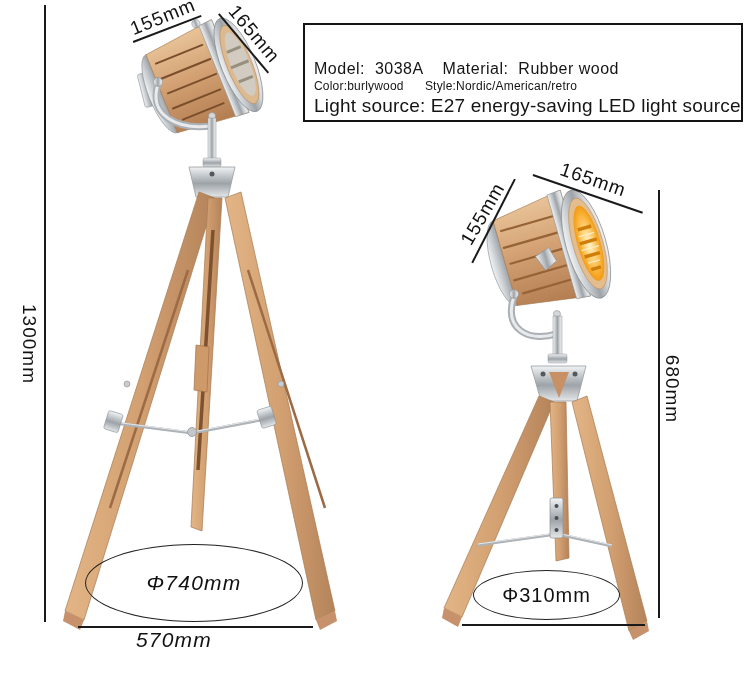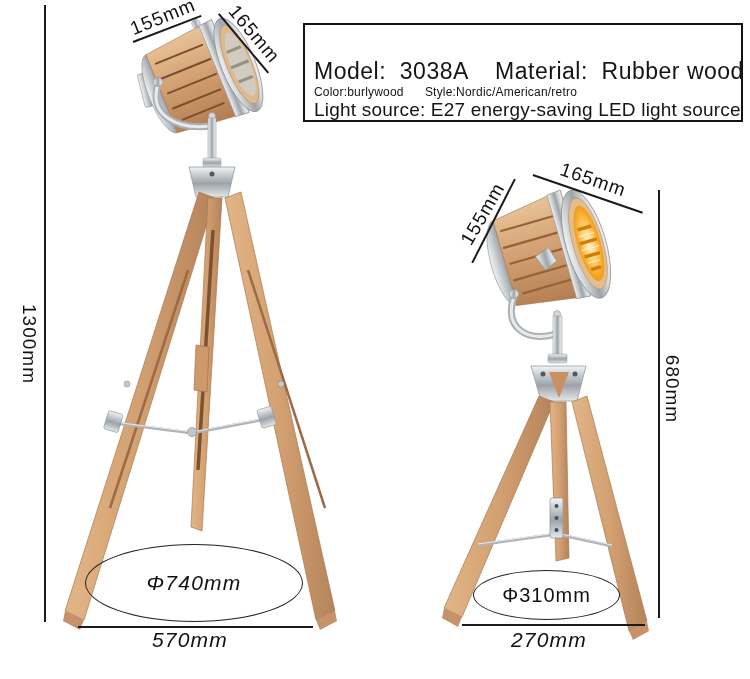--- a/index.html
+++ b/index.html
@@ -25,21 +25,21 @@
   }
   .diam-ellipse .dim-label{position:static;}
   
   .spec-box{
     position:absolute;left:303px;top:23px;width:440px;height:99px;
     box-sizing:border-box;border:2px solid #141414;background:#fff;
     display:flex;flex-direction:column;justify-content:space-evenly;
     padding:2px 9px;
   }
   .spec-line{white-space:pre;color:#151515;}
-  .spec-line.l1{font-size:23px;letter-spacing:.5px;margin-top:31px;}
+  .spec-line.l1{font-size:16px;letter-spacing:.5px;margin-top:31px;}
   .spec-line.l2{font-size:12px;letter-spacing:.2px;}
   .spec-line.l3{font-size:19px;letter-spacing:.2px;}
 </style>
 </head>
 <body>
 
 <div class="canvas">
 
   <svg class="lamps-svg" width="750" height="679" viewBox="0 0 750 679">
     <defs>
@@ -197,36 +197,35 @@
   <div class="dim-line diag" style="left:133px;top:41px;width:73px;transform:rotate(-21deg);"></div>
   <div class="dim-label" style="left:123px;top:7px;width:80px;transform:rotate(-22deg);">155mm</div>
 
   <div class="dim-line diag" style="left:219px;top:13px;width:77px;transform:rotate(50deg);"></div>
   <div class="dim-label" style="left:214px;top:24px;width:80px;transform:rotate(50deg);">165mm</div>
 
   <div class="diam-ellipse" style="left:85px;top:544px;width:216px;height:76px;">
     <span class="dim-label big">Φ740mm</span>
   </div>
   <div class="dim-line h" style="left:78px;top:626px;width:235px;"></div>
-  <div class="dim-label big" style="left:130px;top:630px;width:120px;">570mm</div>
+  <div class="dim-label big" style="left:114px;top:630px;width:120px;">570mm</div>
 
   <div class="dim-line v" style="left:658px;top:190px;height:428px;"></div>
   <div class="dim-label rot90" style="left:624px;top:379px;width:96px;">680mm</div>
 
   <div class="dim-line diag" style="left:472px;top:262px;width:94px;transform:rotate(-63deg);"></div>
   <div class="dim-label" style="left:443px;top:204px;width:80px;transform:rotate(-60deg);">155mm</div>
 
   <div class="dim-line diag" style="left:533px;top:174px;width:116px;transform:rotate(19deg);"></div>
   <div class="dim-label" style="left:553px;top:170px;width:80px;transform:rotate(19deg);">165mm</div>
 
   <div class="diam-ellipse" style="left:473px;top:570px;width:145px;height:48px;">
     <span class="dim-label" style="font-size:20px;">Φ310mm</span>
   </div>
   <div class="dim-line h" style="left:462px;top:624px;width:183px;"></div>
-  <div class="dim-label big" style="left:489px;top:630px;width:120px;">270mm</div>
 
   <div class="spec-box">
     <div class="spec-line l1">Model:  3038A    Material:  Rubber wood</div>
     <div class="spec-line l2">Color:burlywood      Style:Nordic/American/retro</div>
     <div class="spec-line l3">Light source: E27 energy-saving LED light source</div>
   </div>
 
 </div>
 
 </body></html>

